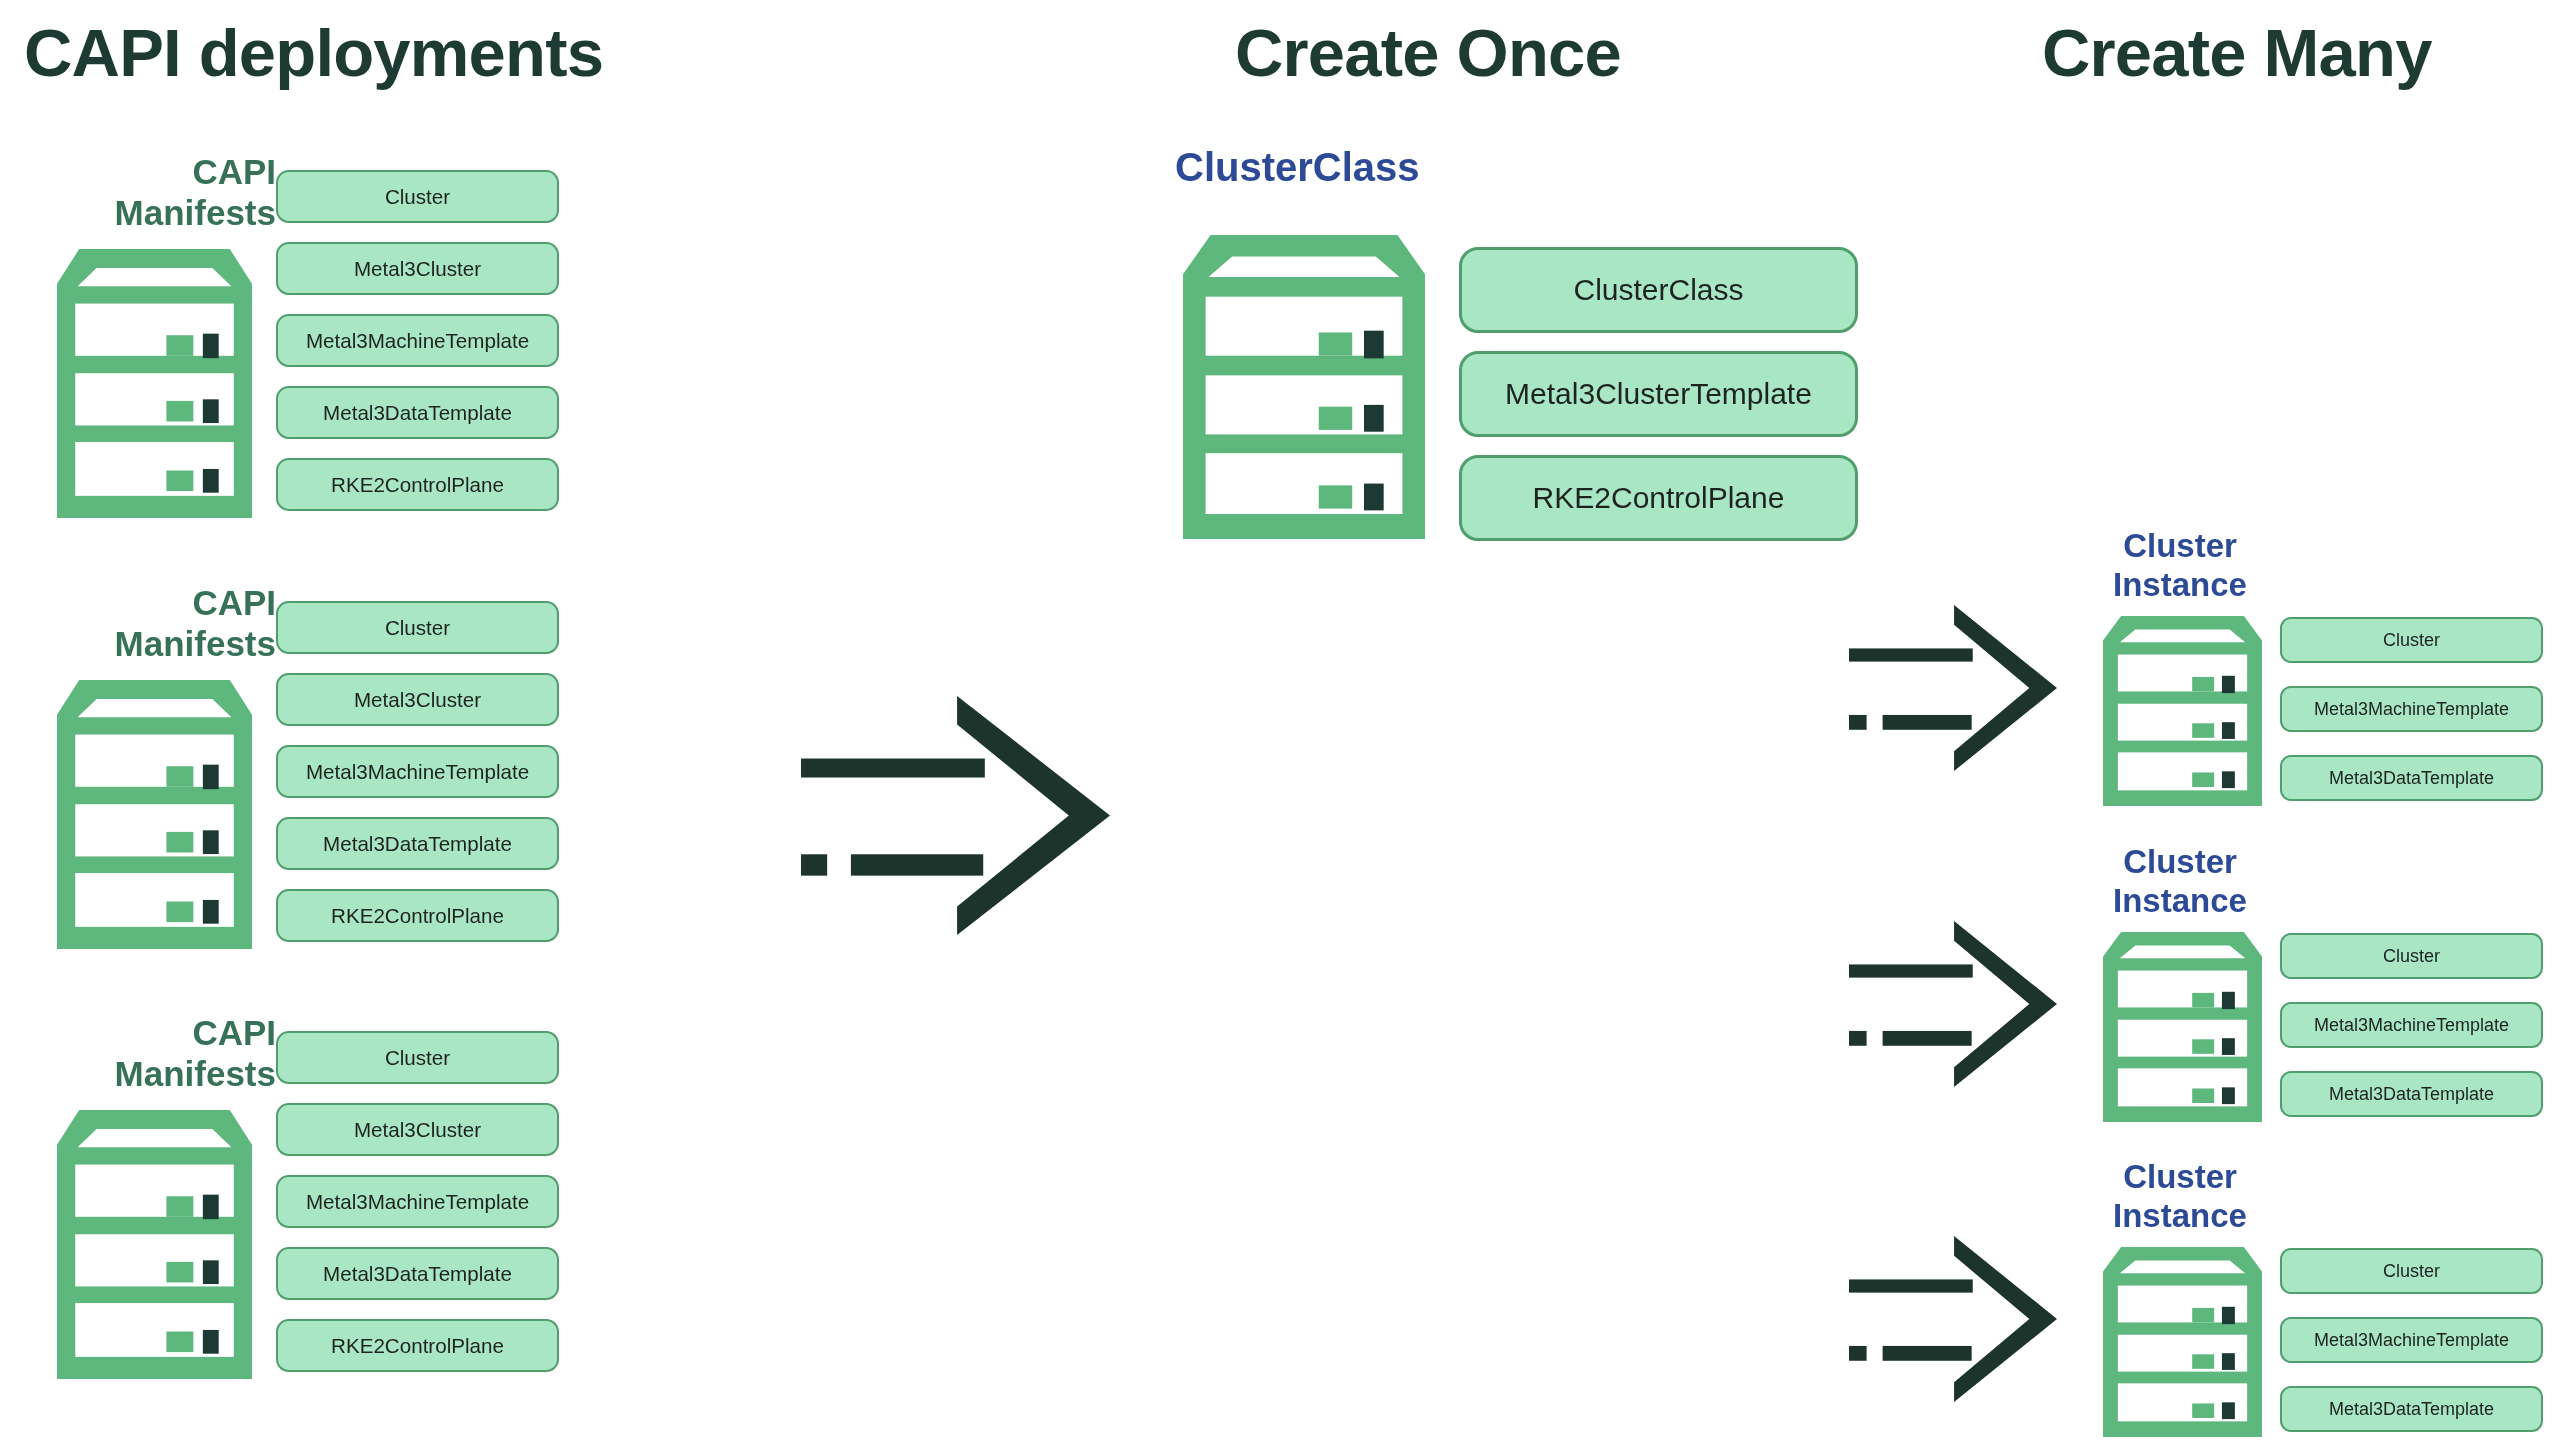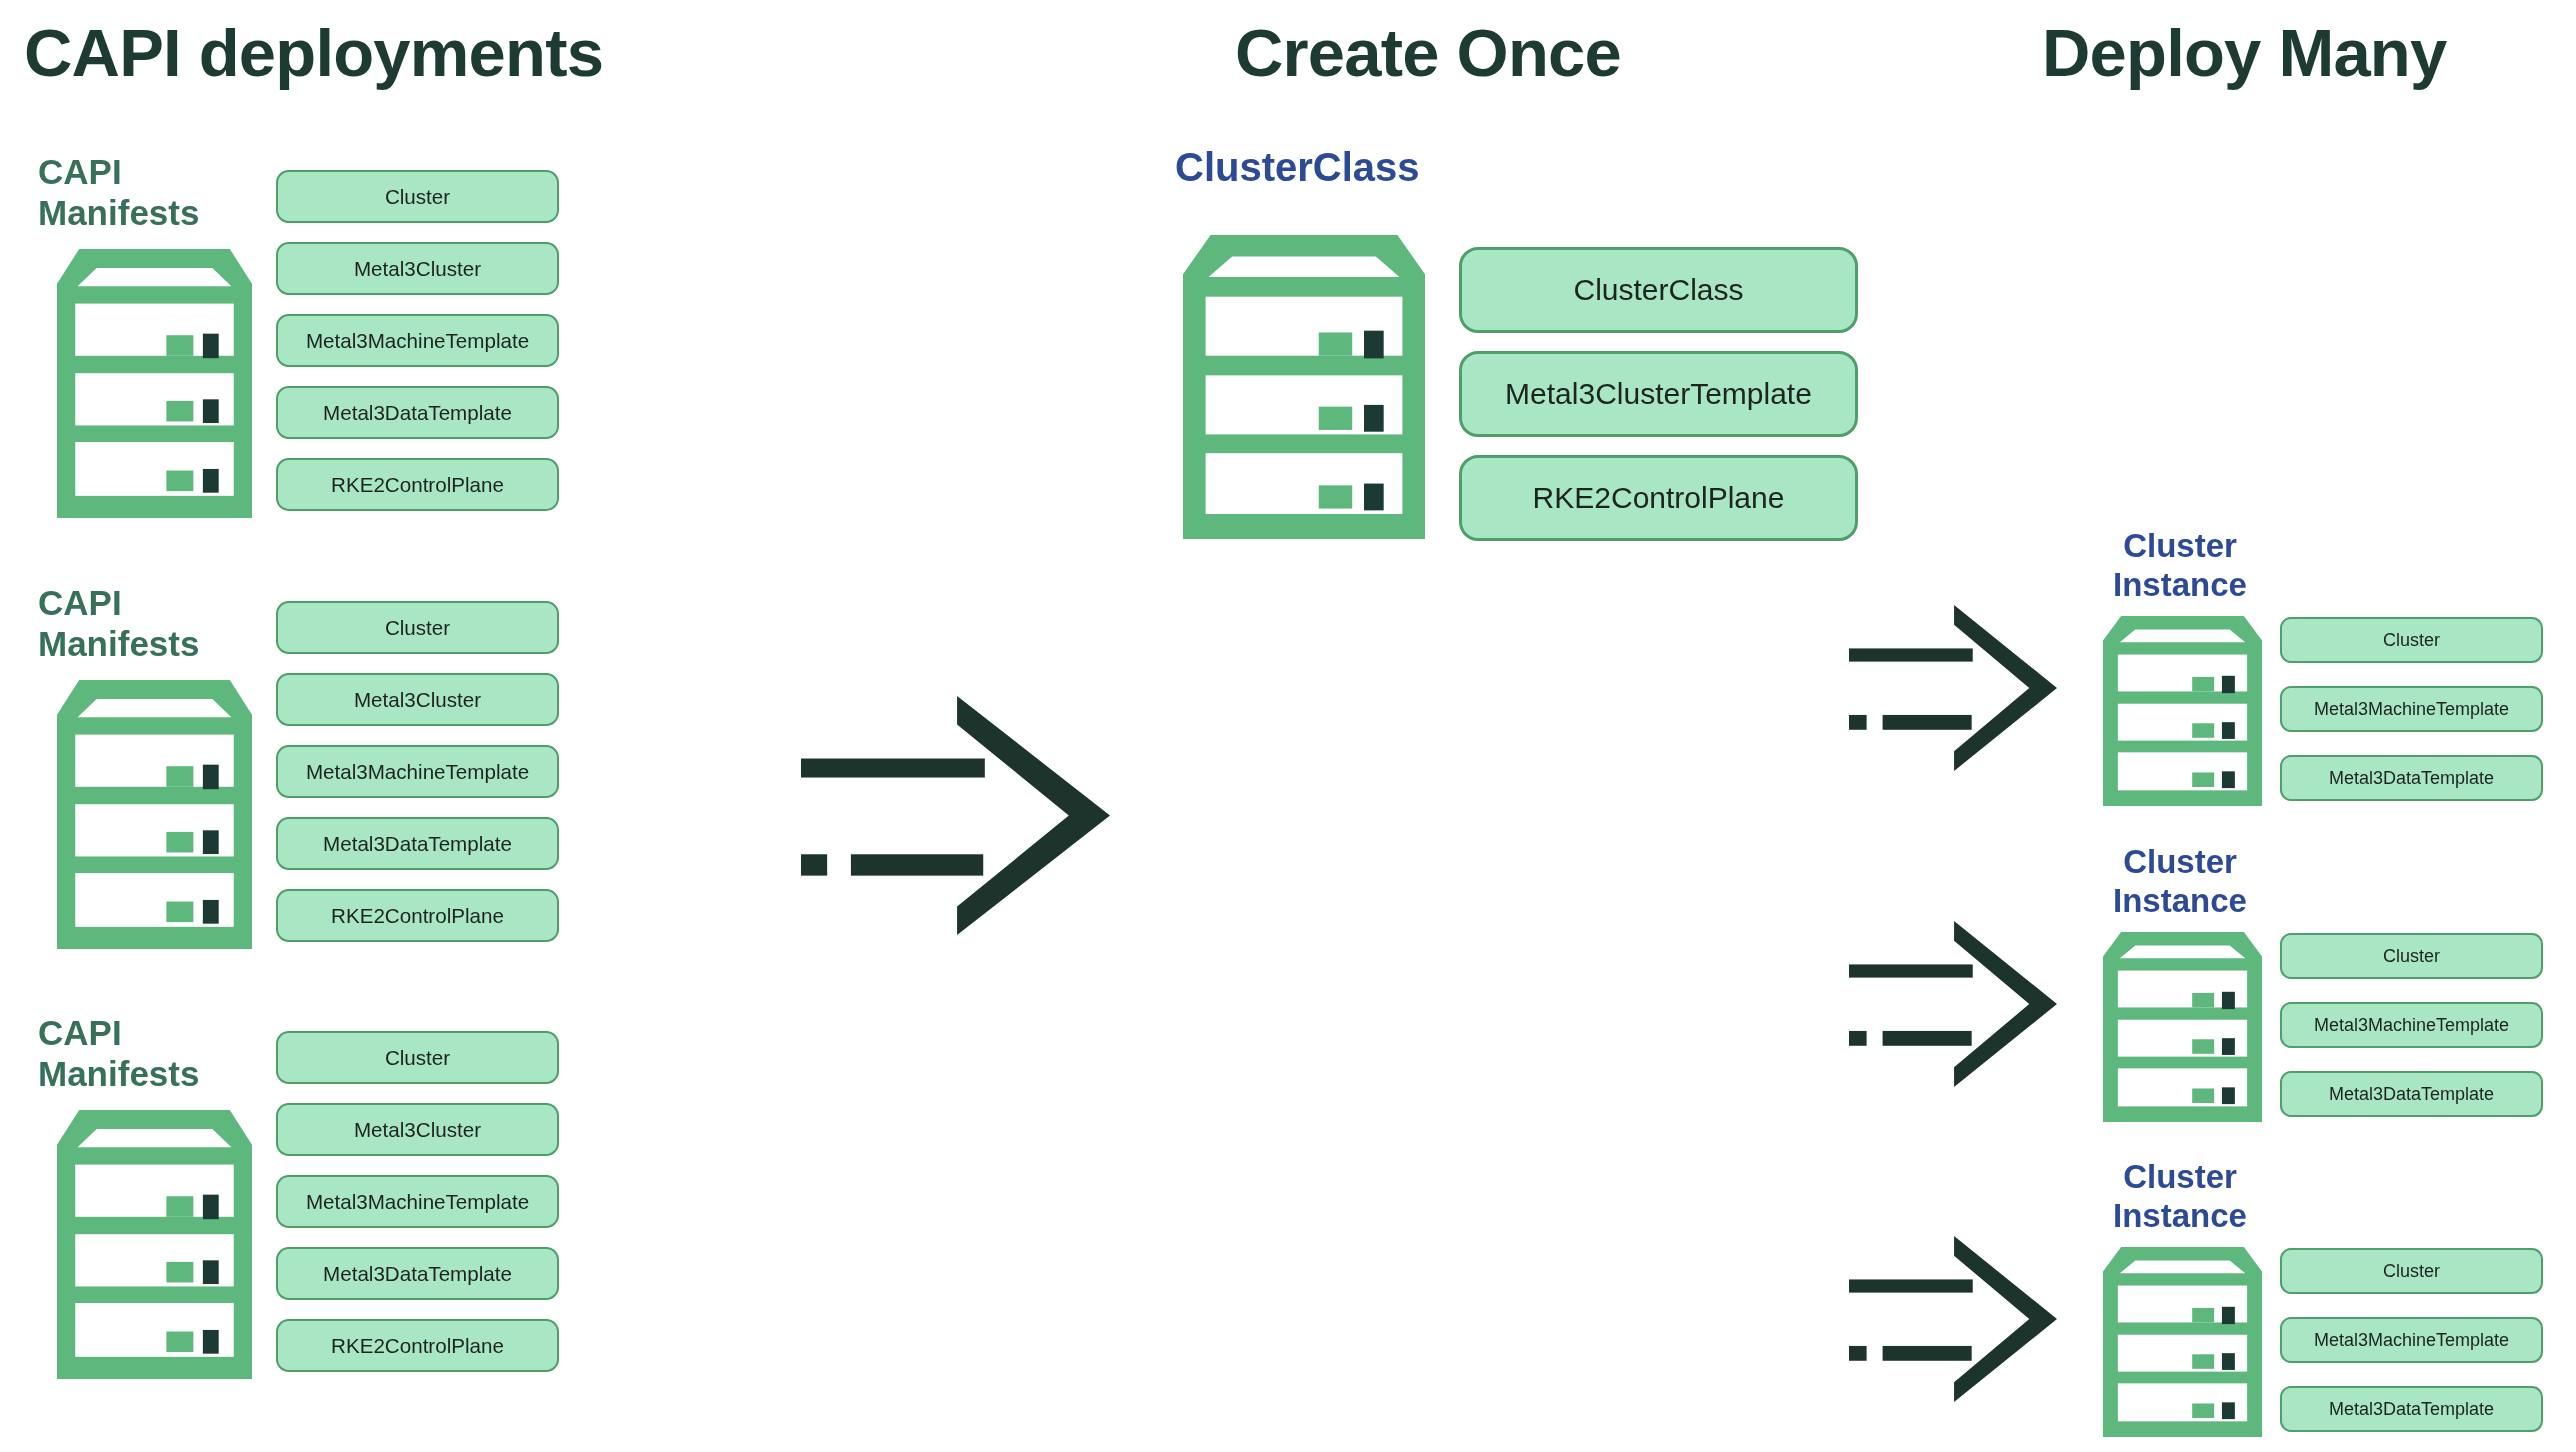--- a/index.html
+++ b/index.html
@@ -25,21 +25,21 @@
   .pill-mid{width:399px;height:86px;border-radius:19px;font-size:30px;border-width:3.2px;}
   .pill-right{width:263px;height:46px;border-radius:11px;font-size:18px;}
   .pills{display:flex;flex-direction:column;}
 
   
   .capi-group{position:absolute;left:0;width:571px;height:380px;}
   .cg1{top:152px;}
   .cg2{top:583px;}
   .cg3{top:1013px;}
   .capi-group .g-label{
-    position:absolute;left:38px;top:0;width:238px;text-align:left;
+    position:absolute;left:38px;top:0;width:238px;text-align:right;
     font-size:35px;line-height:1.17;font-weight:700;color:#37715a;
   }
   .capi-group .rack{position:absolute;left:57px;top:97px;width:195px;height:269px;}
   .capi-group .pills{position:absolute;left:276px;top:18px;gap:19px;}
 
   
   .mid-heading{
     position:absolute;left:1175px;top:145px;margin:0;
     font-size:40px;font-weight:700;color:#2c4a96;white-space:nowrap;
   }
@@ -94,21 +94,21 @@
       <rect x="63" y="200" width="167" height="27"></rect>
       <polygon points="197,0 390,151 197,302 197,266 338,151 197,36"></polygon>
     </g>
   </defs>
 </svg>
 
 <div id="canvas">
 
   <h1 class="title t-left">CAPI deployments</h1>
   <h1 class="title t-mid">Create Once</h1>
-  <h1 class="title t-right">Deploy Many</h1>
+  <h1 class="title t-right">Create Many</h1>
 
   <section class="capi-group cg1">
     <div class="g-label">
       <div>CAPI</div>
       <div>Manifests</div>
     </div>
     <svg class="rack" viewBox="0 0 246 340" preserveAspectRatio="none">
         <use href="#rack-sym"></use>
       </svg>
     <div class="pills">

